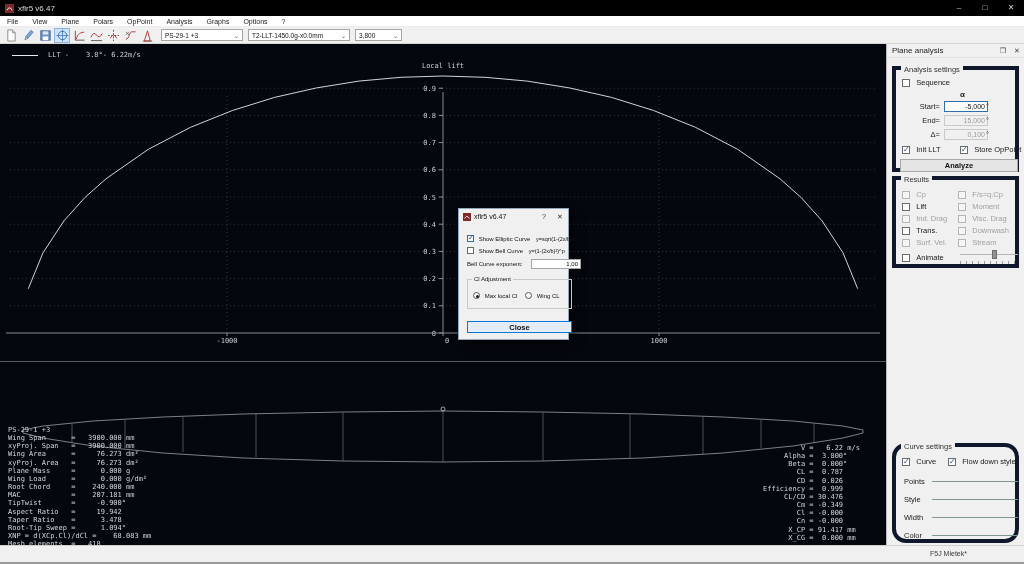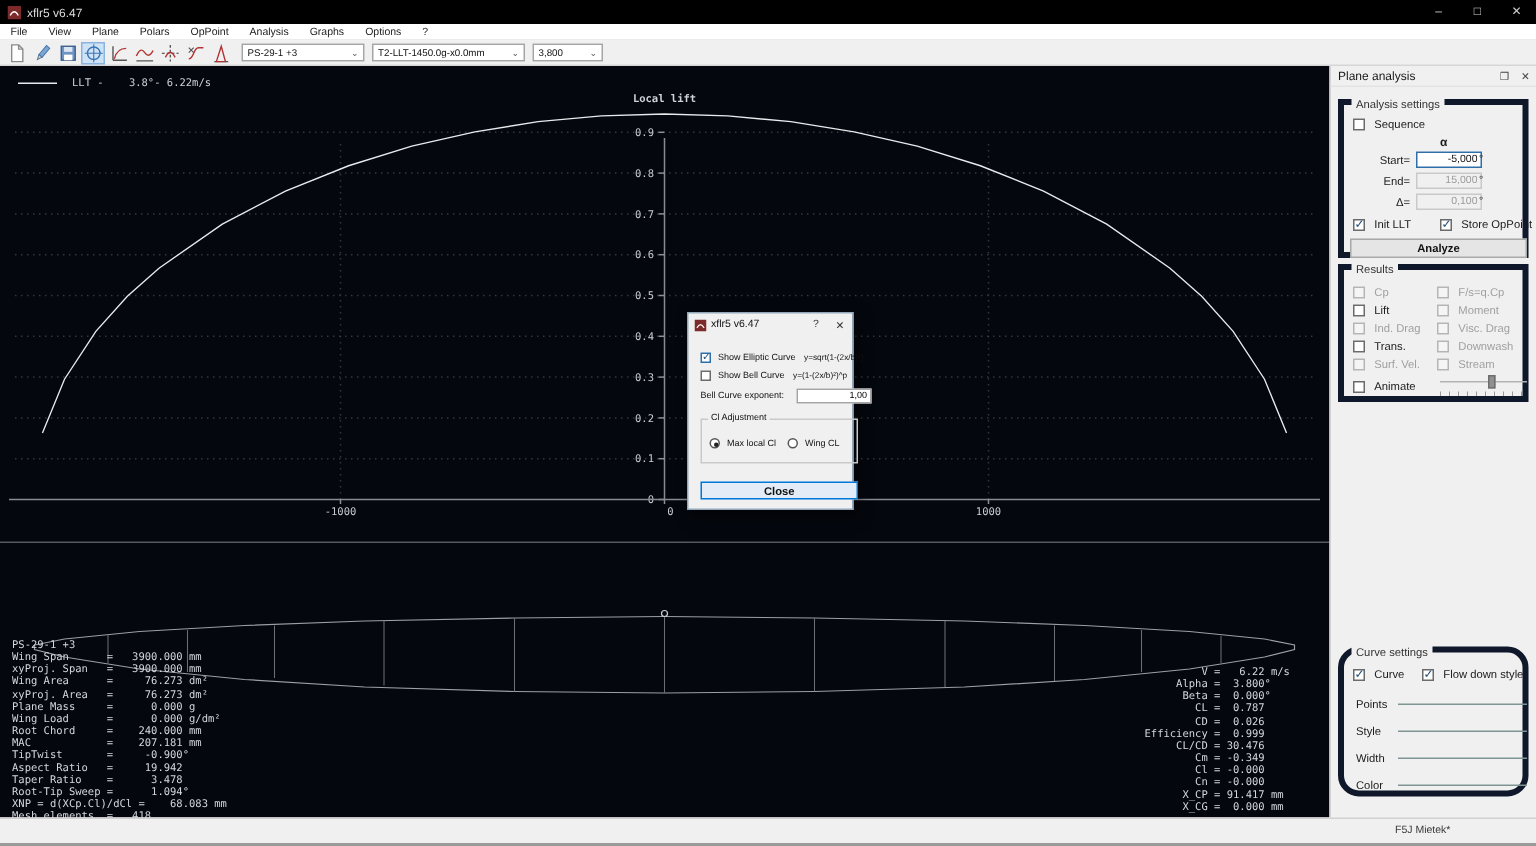--- a/index.html
+++ b/index.html
@@ -29,21 +29,21 @@
   .combo { height:12px; border:1px solid #a5a5a5; background:#fff; font-size:6.5px; color:#111;
            display:flex; align-items:center; padding:0 3px; margin-left:5px; }
   .combo .arr { margin-left:auto; font-size:6px; color:#555; padding-left:3px; }
 
   
   .plotregion { position:absolute; top:44px; left:0; width:886px; height:501px; background:#04070d; }
   .legend { position:absolute; top:7px; left:12px; font-family:"DejaVu Sans Mono",monospace; font-size:7px;
             color:#cfd3d7; white-space:pre; display:flex; align-items:center; }
   .legend .swatch { display:inline-block; width:26px; height:1px; background:#e8ebee; margin-right:10px; }
   .gtitle { position:absolute; top:18px; left:0; width:886px; text-align:center;
-            font-family:"DejaVu Sans Mono",monospace; font-size:7px; color:#cfd3d7;font-weight:bold; }
+            font-family:"DejaVu Sans Mono",monospace; font-size:7px; color:#cfd3d7; }
   #graph-svg { position:absolute; top:0; left:0; }
   #graph-svg text { font-family:"DejaVu Sans Mono",monospace; }
   .plotdivider { position:absolute; top:317px; left:0; width:886px; height:1px; background:#55595d; }
   #wing-svg { position:absolute; top:318px; left:0; }
   .momlabel { position:absolute; top:355px; left:0; width:886px; text-align:center;
               font-family:"DejaVu Sans Mono",monospace; font-size:7px; color:#cfd3d7; }
   .infoblock { position:absolute; font-family:"DejaVu Sans Mono",monospace; font-size:7px; line-height:8.15px;
                color:#d4d8dc; white-space:pre; }
   .infoleft { left:8px; top:382px; }
   .inforight { left:763px; top:400px; }
@@ -385,21 +385,21 @@
       <div class="resrow dis" style="top:58px; left:62px;">
         <span class="cb"></span>
         <span class="cblabel">Stream</span></div>
       <div class="slider" style="top:70px; left:64px; width:58px; height:14px;">
         <span class="track"></span>
         <span class="handle"></span>
         <span class="ticks"></span>
       </div>
     </div>
 
-    <div class="grp" style="top:387px; height:100px;border-radius:14px;">
+    <div class="grp" style="top:399px; height:100px;border-radius:14px;">
       <span class="gl">Curve settings</span>
       <div class="chkrow" style="top:10px; left:6px;">
         <span class="cb on"><span class="tick">✓</span></span>
         <span class="cblabel">Curve</span>
       </div>
       <div class="chkrow" style="top:10px; left:52px;">
         <span class="cb on"><span class="tick">✓</span></span>
         <span class="cblabel">Flow down style</span>
       </div>
       <div class="curverow" style="top:30px;">

